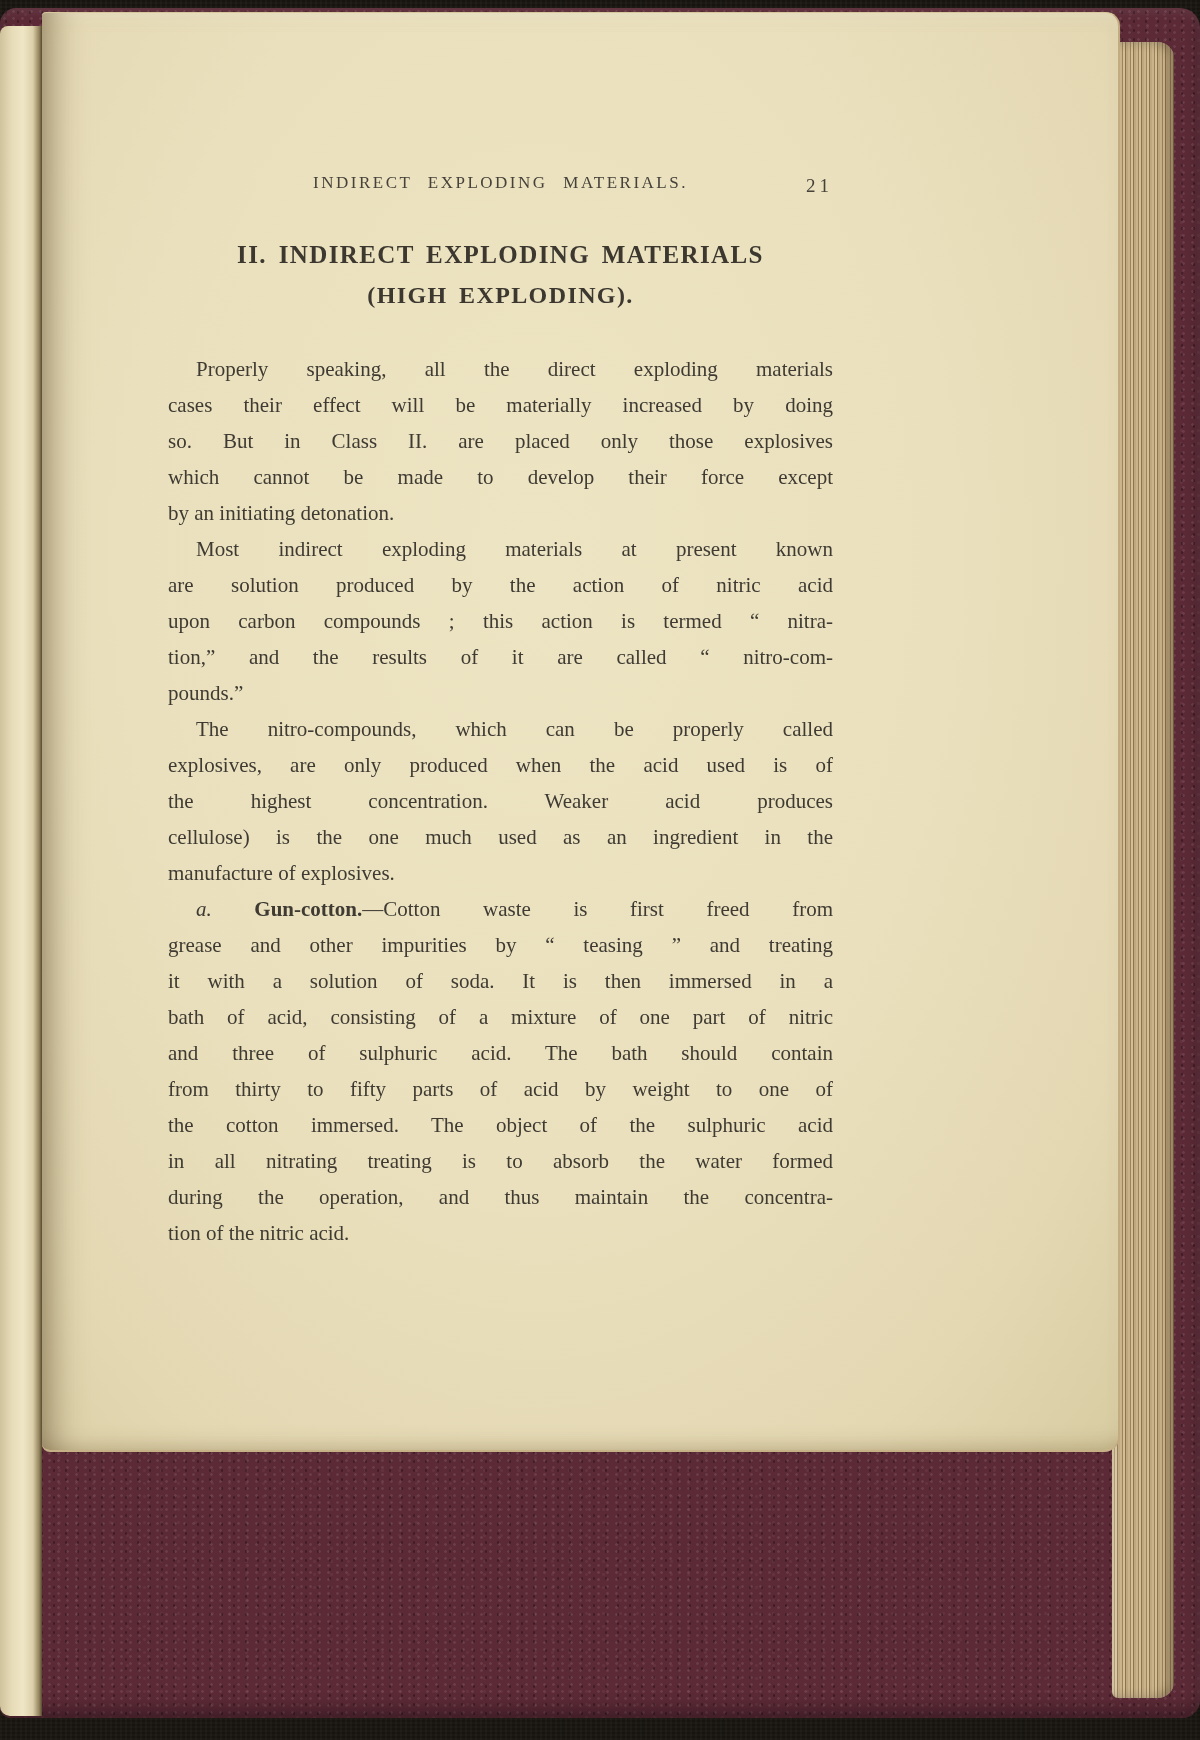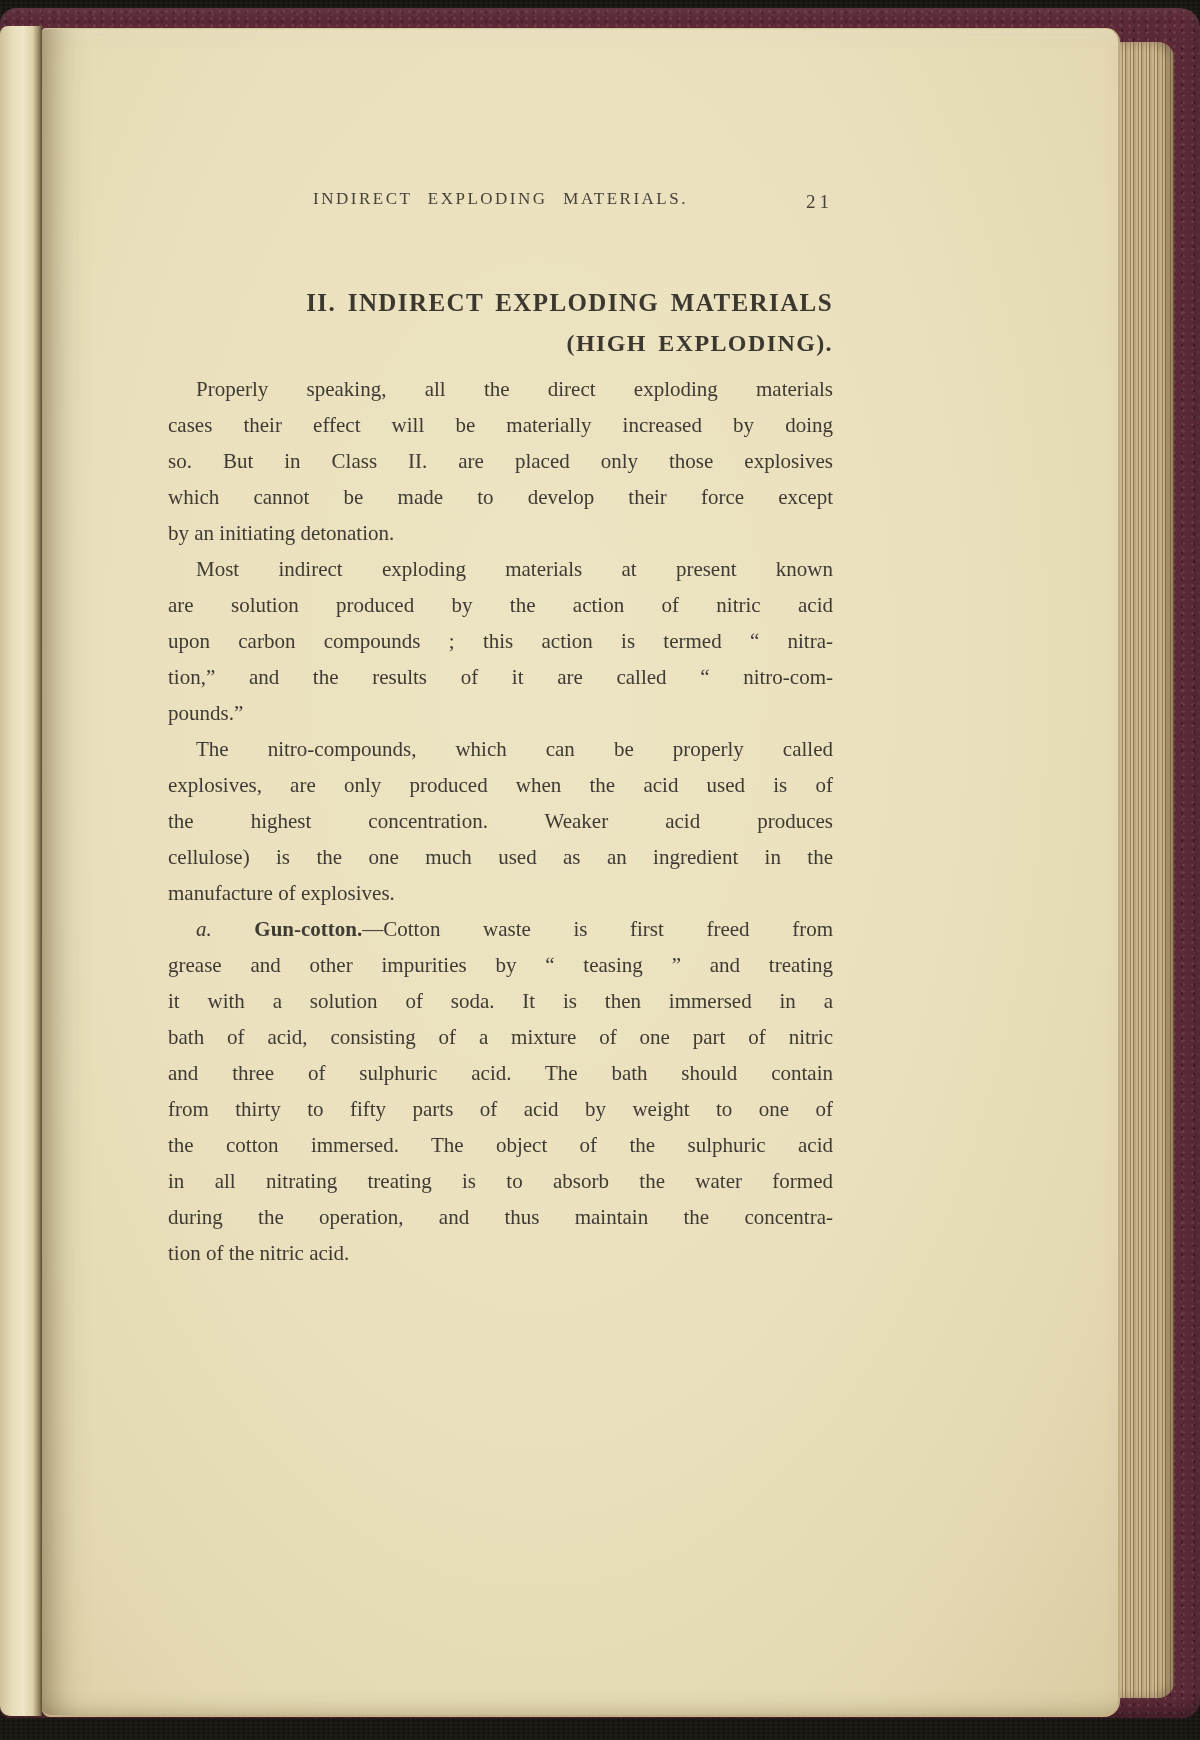--- a/index.html
+++ b/index.html
@@ -40,21 +40,21 @@
   
   .left-curl {
     position: absolute; left: 0; top: 26px; width: 42px; height: 1690px;
     background: linear-gradient(90deg,
       #cfc29c 0%, #e7dcb8 28%, #efe6c6 55%, #dcd0aa 78%, #95855f 93%, #574a30 100%);
     border-radius: 8px 0 0 10px;
   }
 
   
   .page {
-    position: absolute; left: 42px; top: 28px; width: 1078px; height: 1689px;
+    position: absolute; left: 42px; top: 12px; width: 1078px; height: 1440px;
     background: radial-gradient(ellipse at 46% 38%,
       #ede4c3 0%, #eae0bd 50%, #e3d8b2 80%, #d8cca2 100%);
     border-radius: 4px 14px 16px 8px;
     border-right: 2px solid #c2ab80;
     border-top: 1px solid #d8c79c;
     border-bottom: 2px solid #c6b086;
     box-shadow:
       inset 30px 0 34px -22px rgba(86,66,34,0.55),
       inset 0 -14px 22px -14px rgba(120,96,54,0.35),
       inset 0 10px 16px -10px rgba(255,252,238,0.5);
@@ -69,32 +69,32 @@
     text-align: center;
     font-size: 17px; letter-spacing: 2.5px; word-spacing: 9px;
     color: #46423a;
   }
   .page-number {
     position: absolute; right: 0; top: 2px;
     font-size: 19px; letter-spacing: 4px; word-spacing: normal;
   }
 
   
-  .chapter-heading { margin-top: 74px; text-align: right; color: #3c3830; }
+  .chapter-heading { margin-top: 42px; text-align: center; color: #3c3830; }
   .chapter-heading .t1 {
     font-size: 25px; font-weight: bold; letter-spacing: 1.4px; word-spacing: 4px;
     line-height: 32px;
   }
   .chapter-heading .t2 {
     font-size: 24px; font-weight: bold; letter-spacing: 1.4px; word-spacing: 4px;
     margin-top: 8px; line-height: 32px;
   }
 
   
-  .body-text { margin-top: 12px; font-size: 21px; font-family: Liberation Serif, serif; }
+  .body-text { margin-top: 40px; font-size: 21px; font-family: Liberation Serif, serif; }
   .paragraph { margin: 0; }
   .line {
     line-height: 36px; height: 36px; overflow: hidden;
     text-align: justify; text-align-last: justify;
   }
   .line.first { text-indent: 28px; }
   .line.last { text-align-last: left; }
   .line .italic { font-style: italic; }
   .line .bold { font-weight: bold; }
 </style>

